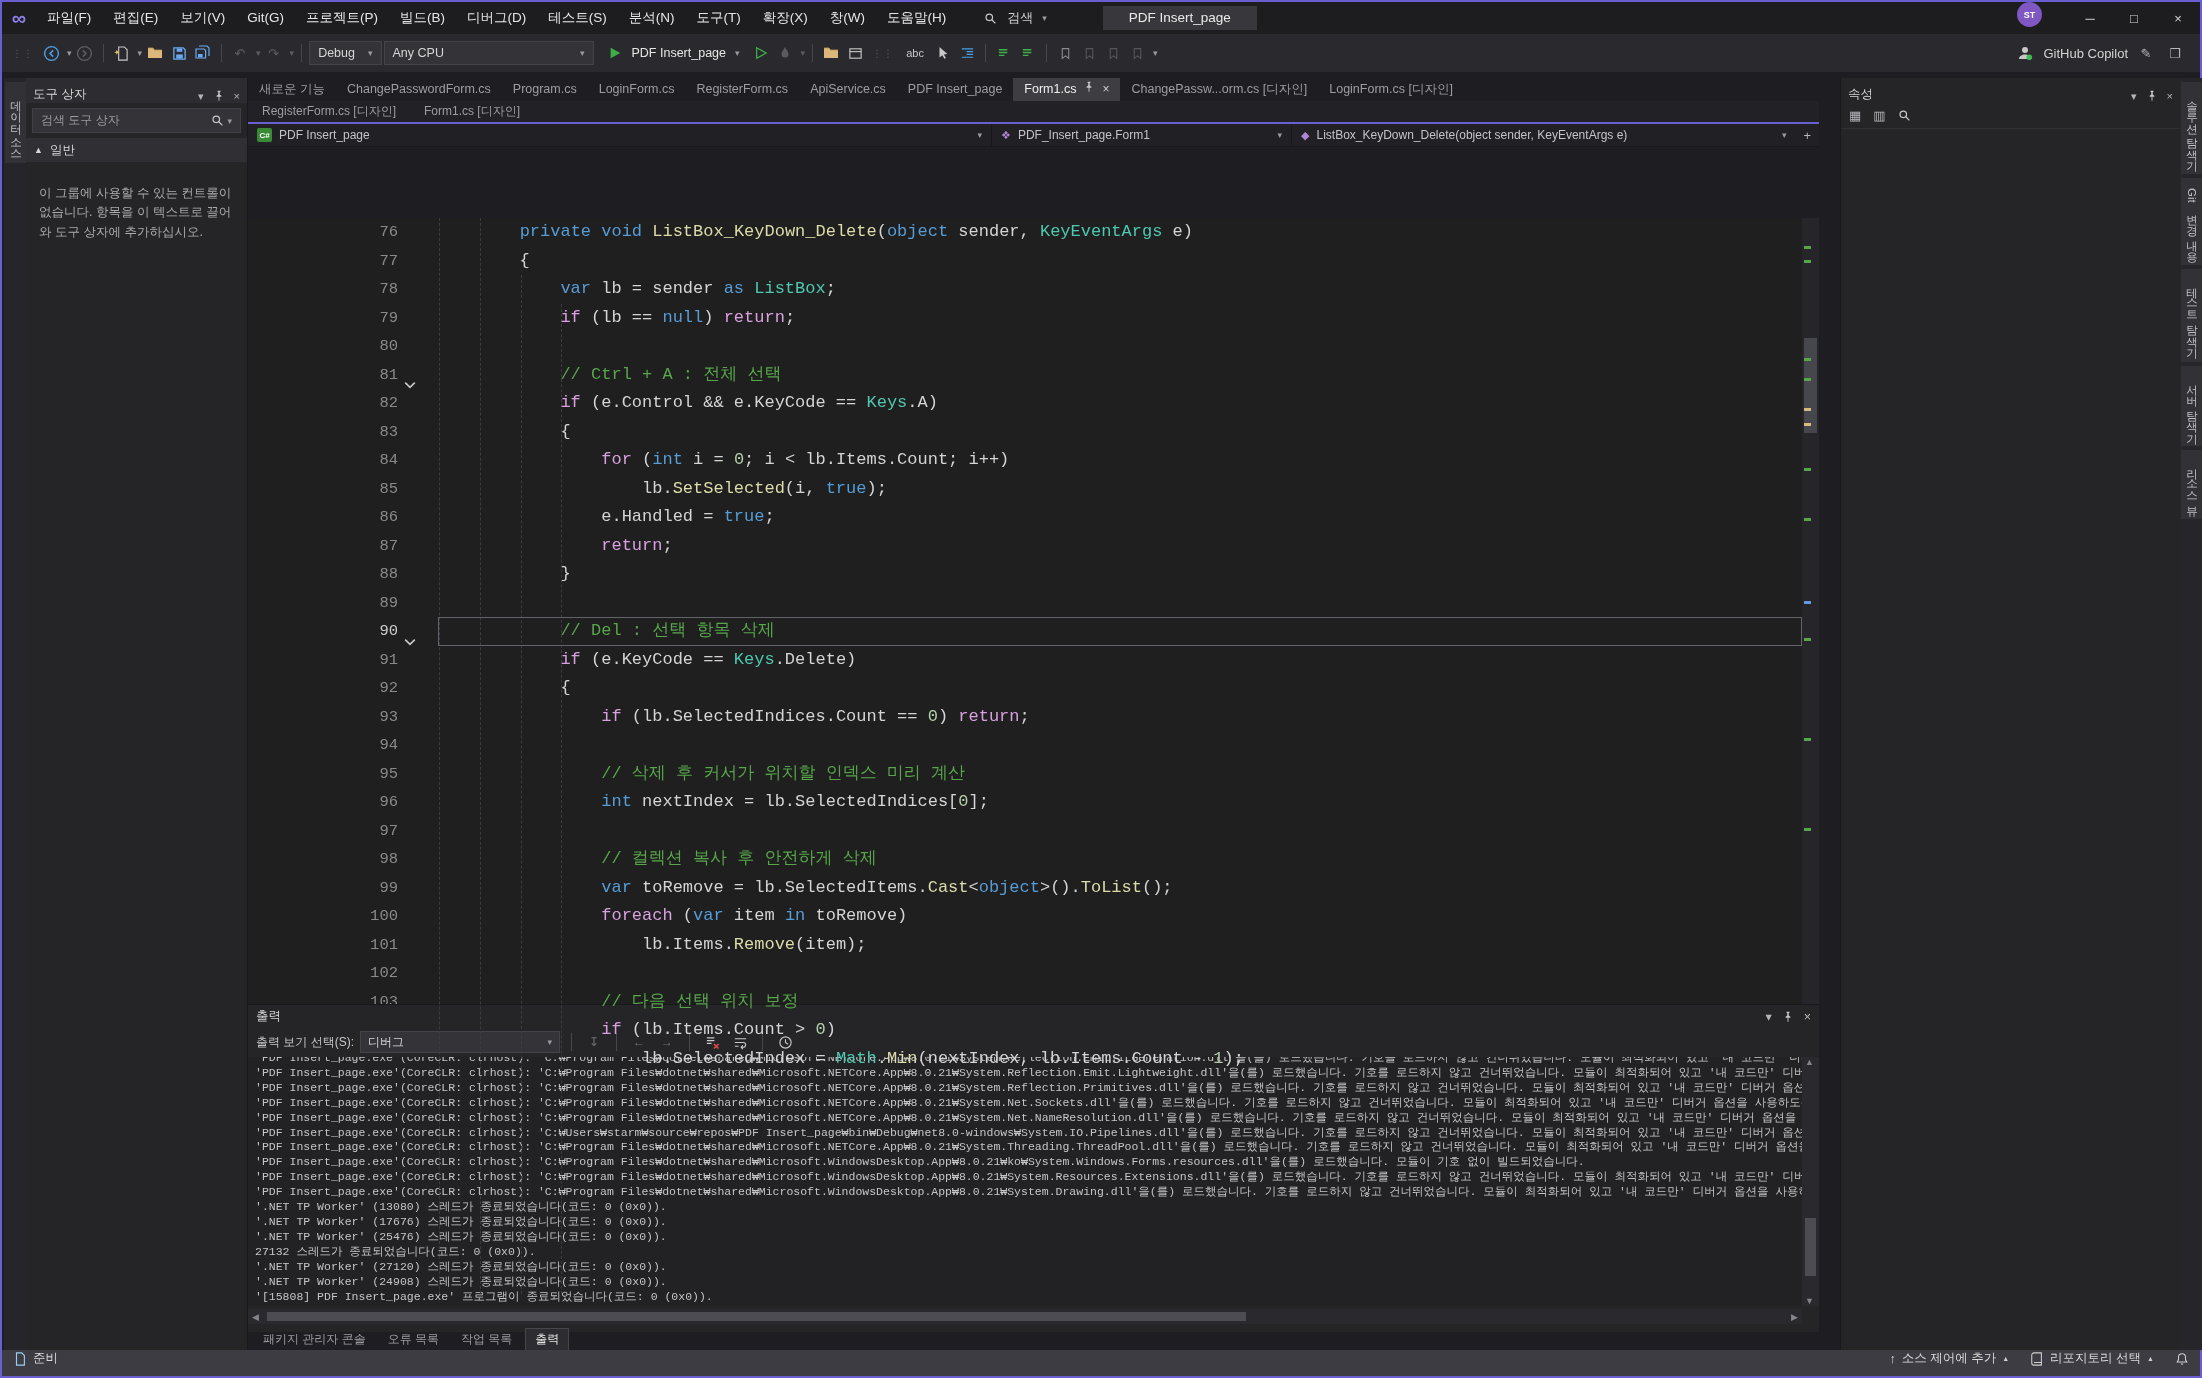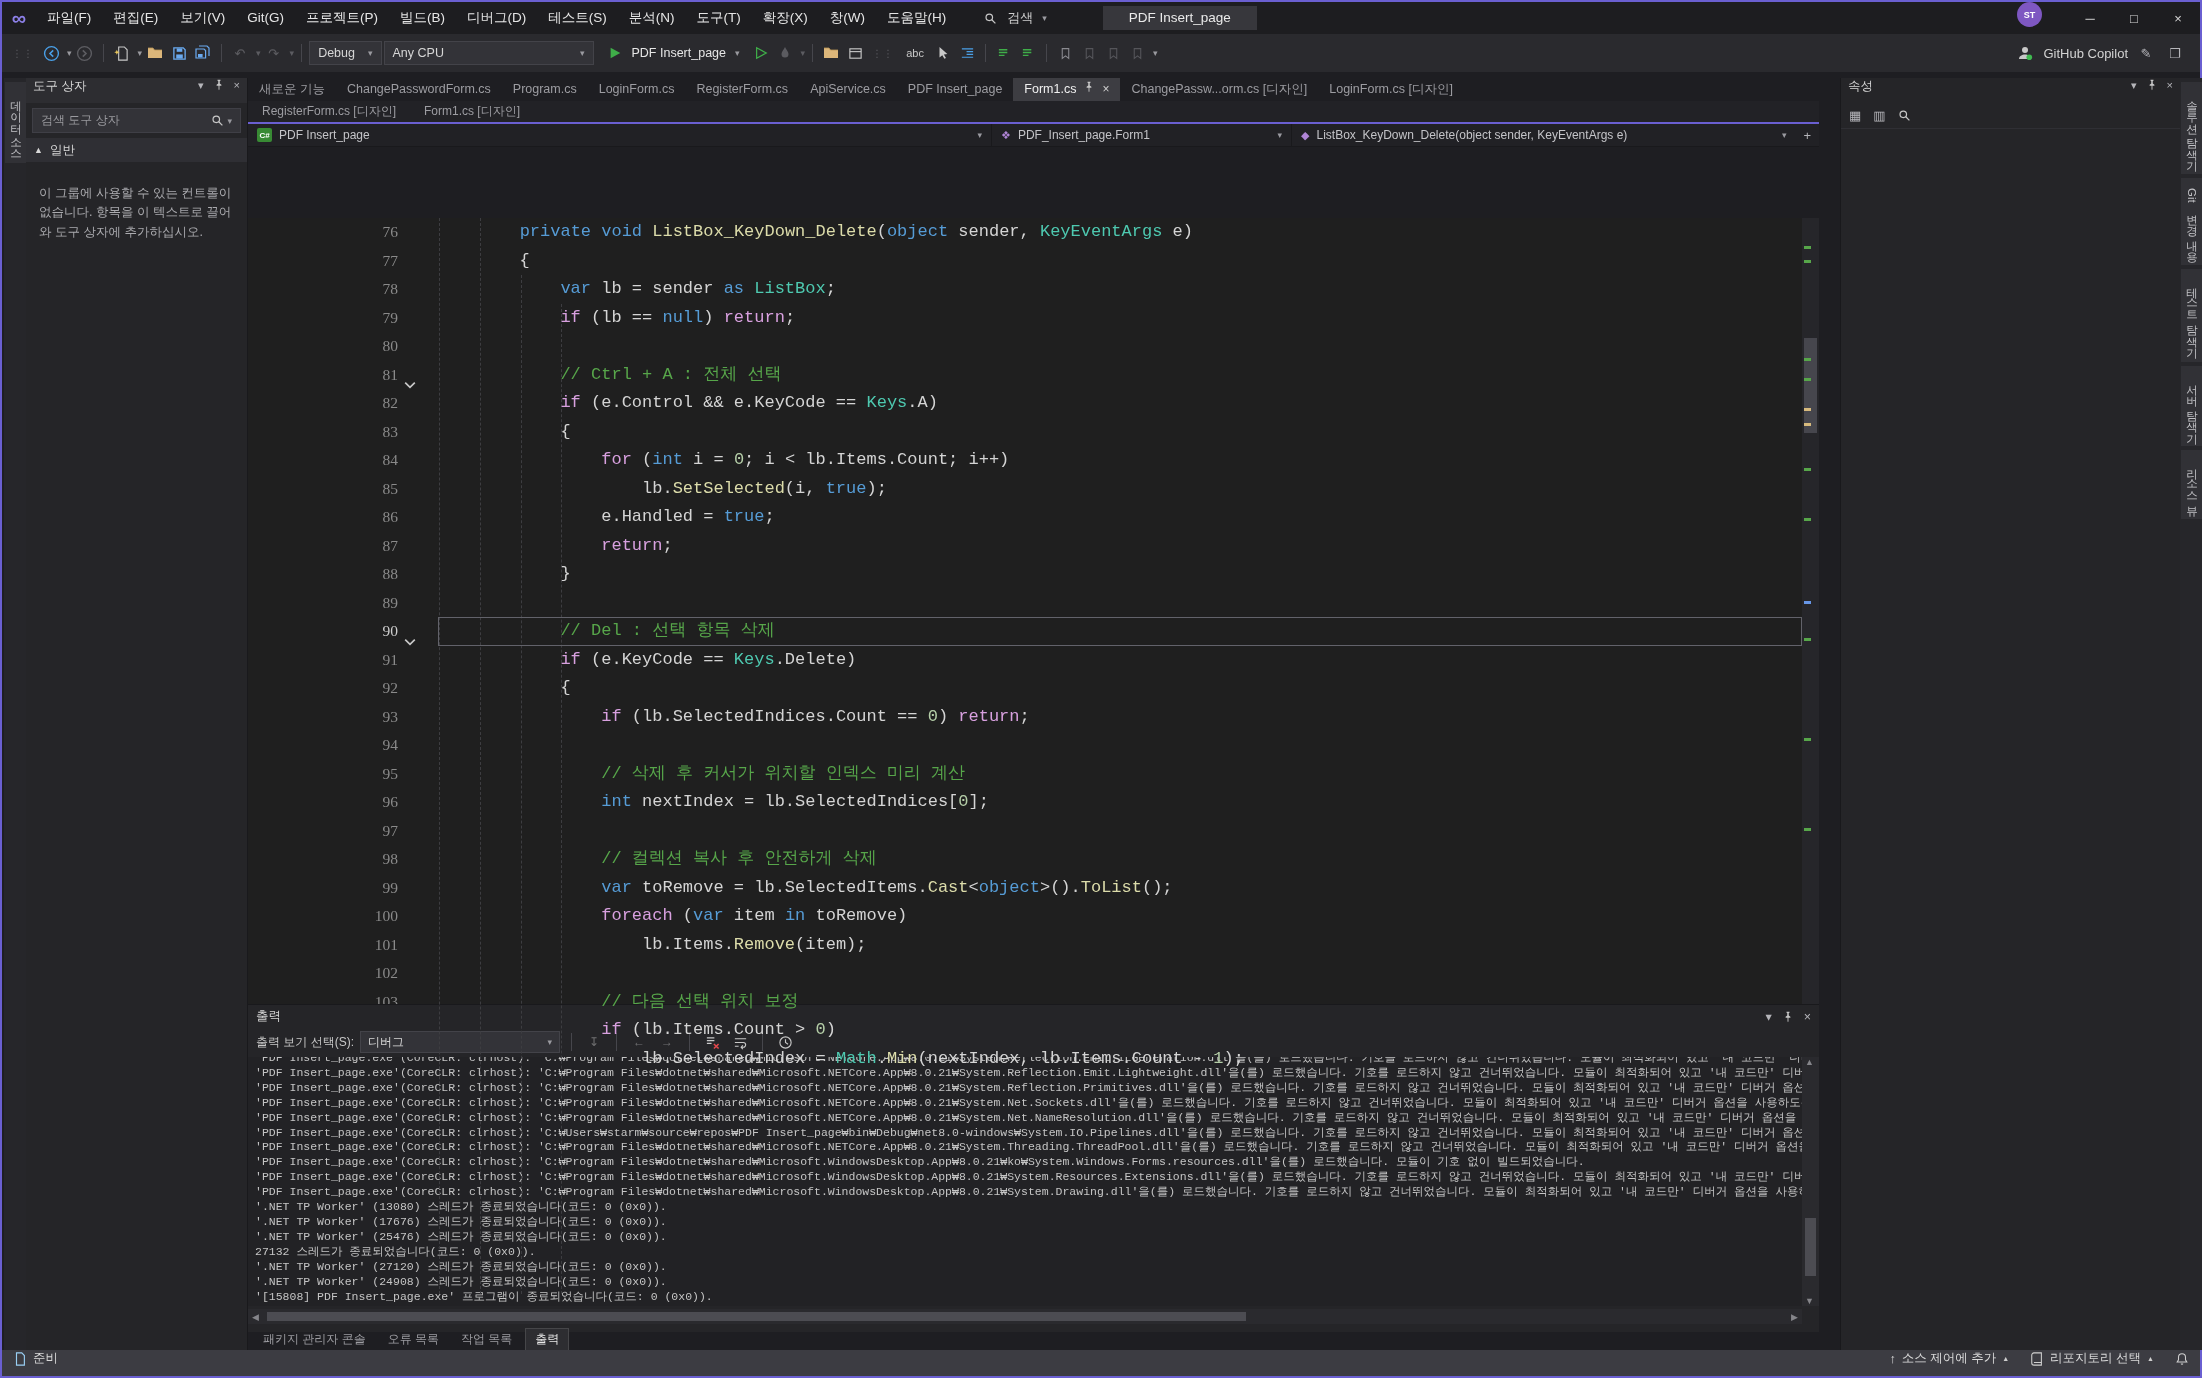--- a/index.html
+++ b/index.html
@@ -26,42 +26,42 @@
   #toolbar{left:0;top:32px;right:0;height:38px;background:#2a2a2e;display:flex;align-items:center;padding-left:6px;gap:2px}
   .grip{color:#5a5a60;font-size:10px;letter-spacing:1px;margin:0 4px;flex:0 0 auto}
   .combo{background:#333338;border:1px solid #434349;height:24px;display:flex;align-items:center;padding:0 8px;gap:10px;color:#d6d6d6;font-size:12.5px;white-space:nowrap}
   #run-btn{display:flex;align-items:center;gap:6px;padding:0 8px;height:26px;color:#e6e6e6;font-size:12.5px;white-space:nowrap}
   #copilot{position:absolute;right:14px;top:0;height:38px;display:flex;align-items:center;gap:7px;color:#d2d2d2;font-size:13px}
   
   #leftrail{left:2px;top:76px;width:22px;bottom:26px;background:#26262a}
   .vtab{writing-mode:vertical-rl;color:#c2c2c6;font-size:11.5px;padding:10px 3px;background:#313136;margin:4px 1px;white-space:nowrap}
   
   #toolbox{left:24px;top:76px;width:222px;bottom:26px;background:#252528;border-right:1px solid #19191c}
-  .panehead{height:25px;display:flex;align-items:flex-start;padding:0 7px;color:#d6d6d6;font-size:12.5px;background:#2d2d31}
+  .panehead{height:25px;display:flex;align-items:flex-end;padding:0 7px;color:#d6d6d6;font-size:12.5px;background:#2d2d31}
   .panehead .tools{margin-left:auto;display:flex;gap:8px;color:#b5b5ba;font-size:11px;align-items:center}
   #tbx-search{margin:5px 6px;background:#333338;border:1px solid #3f3f46;height:25px;display:flex;align-items:center;padding:0 8px;color:#9a9a9f;font-size:12px}
   #tbx-section{height:24px;background:#30303а;background:#2f2f34;display:flex;align-items:center;gap:7px;padding:0 8px;color:#d8d8d8;font-size:12.5px}
   #tbx-empty{padding:22px 13px;color:#ababaf;font-size:12.5px;line-height:1.55}
   
   #docwell{left:246px;top:76px;width:1571px;bottom:26px}
   #tabs1{height:23px;display:flex;align-items:flex-end}
   .tab1{height:23px;line-height:23px;padding:0 11px;color:#9d9da2;font-size:12.5px;white-space:nowrap;display:flex;align-items:center;gap:7px}
   .tab1.active{background:#3d3d42;color:#f0f0f0}
   .tclose{color:#cfcfcf;font-size:12px}
   #tabs2{height:21px;display:flex;background:#222226}
   .tab2{height:21px;line-height:21px;padding:0 14px;color:#9d9da2;font-size:12px;white-space:nowrap}
   #accentline{height:2px;background:#6a5fd1}
   #crumbs{height:23px;background:#212125;display:flex;align-items:center;border-bottom:1px solid #19191c}
   .crumb{height:100%;display:flex;align-items:center;gap:7px;padding:0 9px;border-right:1px solid #19191c;color:#c4c4c8;font-size:12px;white-space:nowrap;overflow:hidden}
   .csharp-chip{width:15px;height:14px;background:#388a34;border-radius:2px;color:#fff;font-size:8px;font-weight:bold;display:flex;align-items:center;justify-content:center}
   .sym{color:#b085d6;font-size:11px}
   
   #codepane{position:absolute;left:0;top:140px;right:0;bottom:56px;background:#1f1f1f;overflow:hidden;top:140px}
   #gutter{position:absolute;left:0;top:0;width:190px;bottom:0;background:#1f1f1f}
-  .lnum{height:28.5px;line-height:28.5px;text-align:right;padding-right:40px;color:#8a8a8a;font-family:Liberation Serif, serif;font-size:15.5px}
+  .lnum{height:28.5px;line-height:28.5px;text-align:right;padding-right:40px;color:#8a8a8a;font-family:Liberation Mono, monospace;font-size:15.5px}
   .lnum.cur{color:#cdcdcd}
   .foldmark{position:absolute;left:156px;width:16px;height:16px}
   #codelines{position:absolute;left:190px;top:0;right:17px;bottom:0;overflow:hidden}
   .crow{height:28.5px;line-height:28.5px;white-space:pre;font-family:"Liberation Mono",monospace;font-size:17px;color:#d4d4d4;position:relative;z-index:2}
   .crow.cur{outline:1px solid #62626a;outline-offset:-1px}
   .guide{position:absolute;top:0;bottom:0;width:0;border-left:1px dashed #3d3d41;z-index:1}
   .tk-k{color:#569cd6}.tk-c{color:#d8a0df}.tk-t{color:#4ec9b0}.tk-m{color:#dcdcaa}.tk-n{color:#b5cea8}.tk-cm{color:#57a64a}.tk-p{color:#d4d4d4}
   #edvscroll{position:absolute;right:0;top:0;width:17px;bottom:0;background:#26262a}
   #edvscroll .thumb{position:absolute;left:2px;right:2px;background:#46464d}
   .smark{position:absolute;left:2px;width:7px;height:3px}

